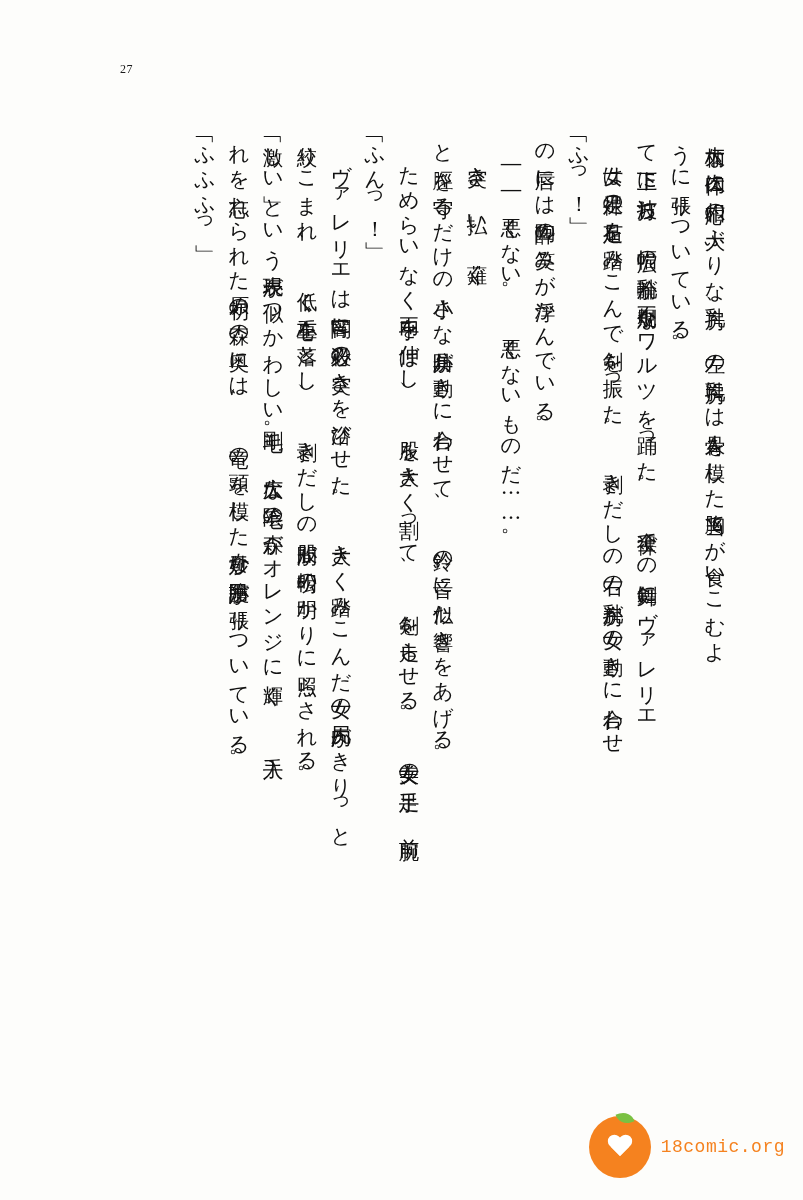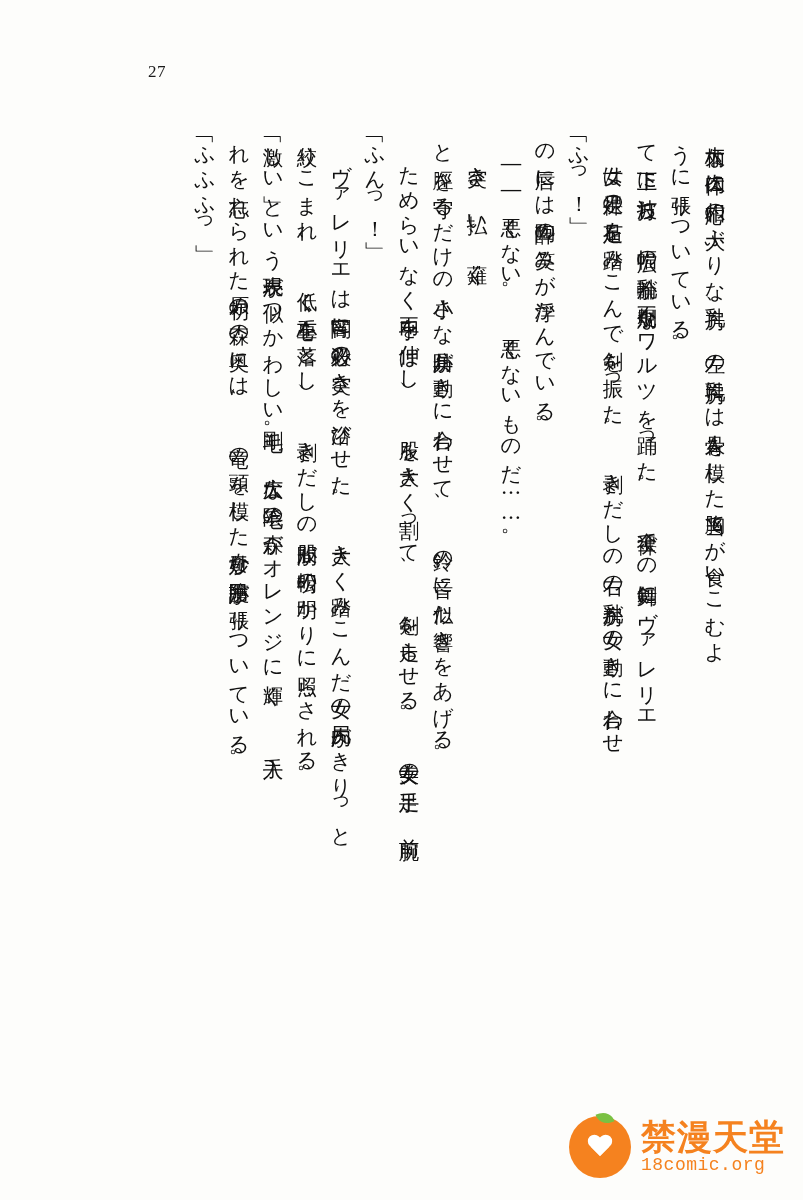--- a/index.html
+++ b/index.html
@@ -14,24 +14,23 @@
     position: relative;
     width: 803px;
     height: 1200px;
     background: #fdfdfb;
     overflow: hidden;
   }
   .page-number {
     position: absolute;
     top: 62px;
     left: 120px;
-    font-size: 17px;
+    font-size: 12px;
     color: #1a1a1a;
     letter-spacing: 0.5px;
-    margin-left: 28px;
   }
   .text-body {
     position: absolute;
     top: 130px;
     right: 78px;
     height: 960px;
     width: 640px;
     display: flex;
     flex-direction: row-reverse;
     align-items: flex-start;
@@ -158,18 +157,17 @@
     <div class="vline">れを忘れられた原初の森の奥には、　竜の頭を模した奇妙な防護甲が張りついている。</div>
     <div class="vline">「ふふふっ」</div>
   </div>
 
   <div class="logo">
     <div class="logo-mark">
       <div class="leaf"></div>
       <div class="heart"></div>
     </div>
     <div class="logo-text">
-      <div class="logo-title">禁漫天堂</div>
       <div class="logo-sub">18comic.org</div>
     </div>
   </div>
 
 </div>
 
 </body></html>

